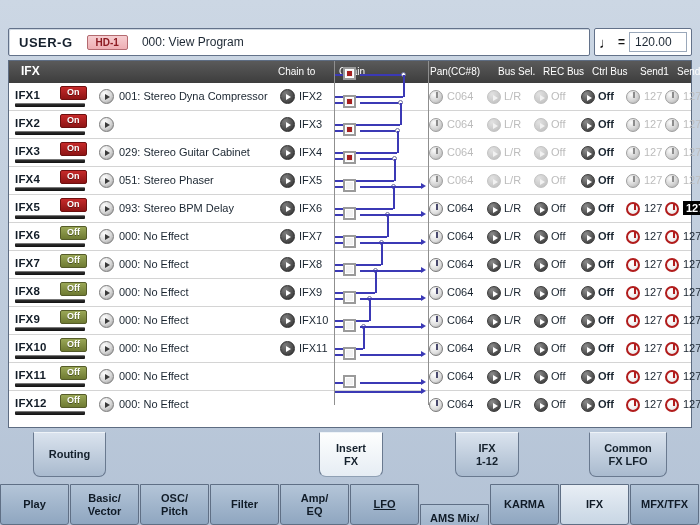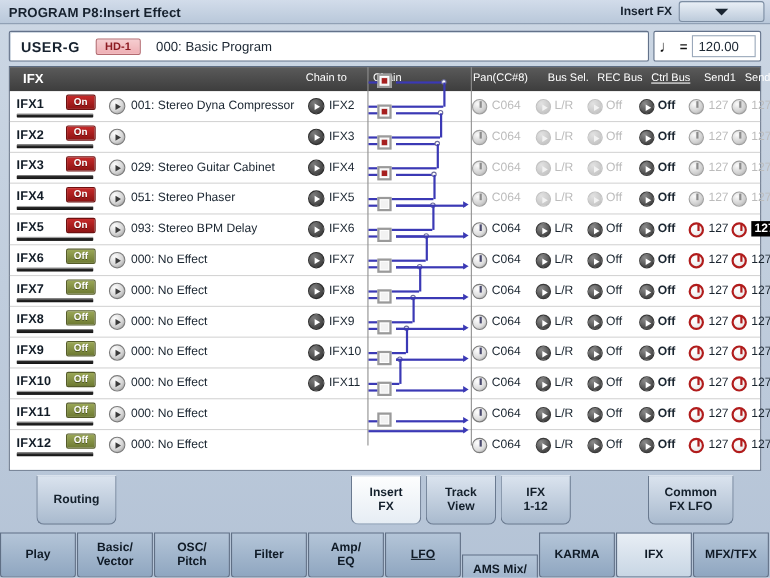--- a/index.html
+++ b/index.html
@@ -80,21 +80,21 @@
     background: linear-gradient(#5a5a5a, #3d3d3d);
     color: #fff;
   }
   .col-head span { position: absolute; font-size: 10px; top: 5px; white-space: nowrap; }
   .ch-ifx  { left: 12px; font-size: 12px !important; font-weight: bold; top: 3px !important; }
   .ch-chto { left: 269px; text-align: right; }
   .ch-chain{ left: 330px; }
   .ch-pan  { left: 421px; }
   .ch-bus  { left: 489px; }
   .ch-rec  { left: 534px; }
-  .ch-ctrl { left: 583px; text-decoration: underline; }
+  .ch-ctrl { left: 583px; }
   .ch-s1   { left: 631px; }
   .ch-s2   { left: 668px; }
 
   .rows { position: relative; height: 344px; background: #fff; }
   .row {
     position: relative; height: 28px; width: 100%;
     border-bottom: 1px solid #d4d4d4; display: flex; align-items: center;
   }
   .row:last-child { border-bottom: none; }
 
@@ -263,35 +263,26 @@
     font-size: 11px; font-weight: bold; color: #101b27; line-height: 13px;
     border-radius: 0 0 3px 3px; margin-right: 1px;
   }
   .mtab.sel { background: linear-gradient(#e8eef5, #c8d6e4); }
 </style>
 </head>
 <body>
 
 <div id="app">
 
-  <div class="titlebar">
-    <div class="title-text">PROGRAM P8:Insert Effect</div>
-    <div class="title-right">
-      <div class="insert-fx-label">Insert FX</div>
-      <div class="dropdown-btn">
-        <div class="chev"></div>
-      </div>
-    </div>
-  </div>
 
   <div class="progbar">
     <div class="prog-main">
       <div class="prog-bank">USER-G</div>
       <div class="hd-badge">HD-1</div>
-      <div class="prog-name">000: Basic Program</div>
+      <div class="prog-name">000: View Program</div>
     </div>
     <div class="tempo-box">
       <div class="note-glyph">♩</div>
       <div class="eq">=</div>
       <div class="tempo-val">120.00</div>
     </div>
   </div>
 
   <div class="panel">
 
@@ -619,24 +610,20 @@
   </div>
 
   <div class="subtabs" id="subtabs">
       <div class="subtab" style="left: 33px; width: 73px;">
         <span>Routing</span>
       </div>
       <div class="subtab sel" style="left: 319px; width: 64px;">
         <span>Insert</span>
         <span>FX</span>
       </div>
-      <div class="subtab" style="left: 387px; width: 64px;">
-        <span>Track</span>
-        <span>View</span>
-      </div>
       <div class="subtab" style="left: 455px; width: 64px;">
         <span>IFX</span>
         <span>1-12</span>
       </div>
       <div class="subtab" style="left: 589px; width: 78px;">
         <span>Common</span>
         <span>FX LFO</span>
       </div>
     </div>
 

